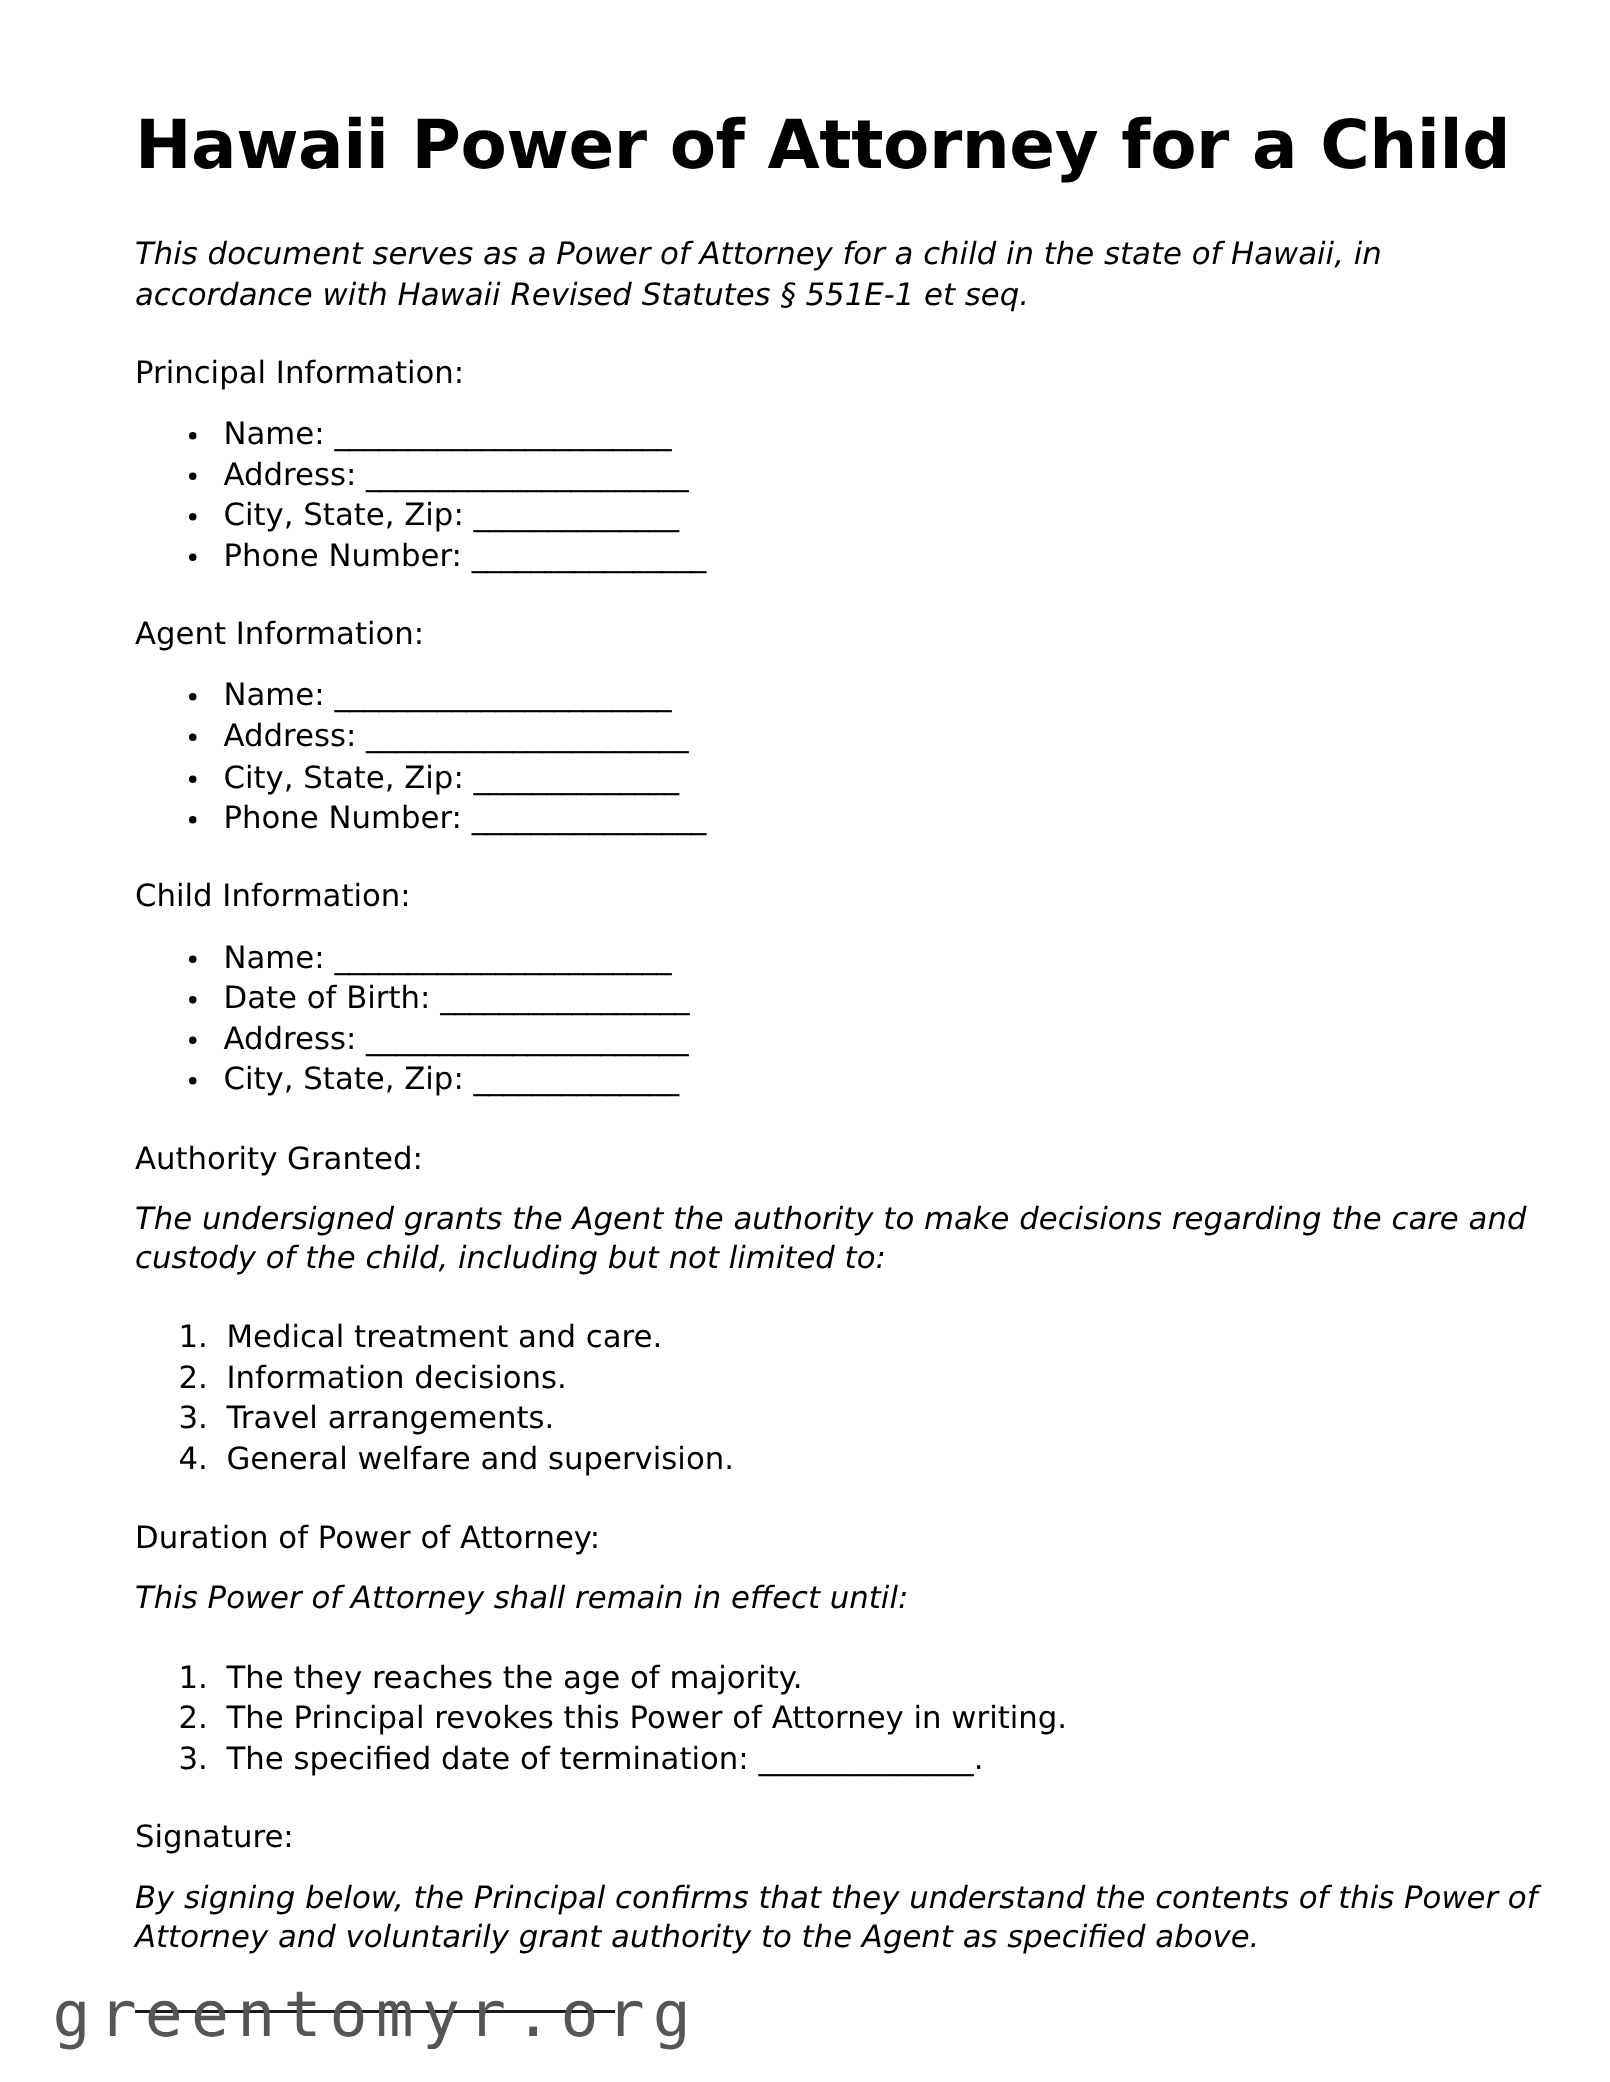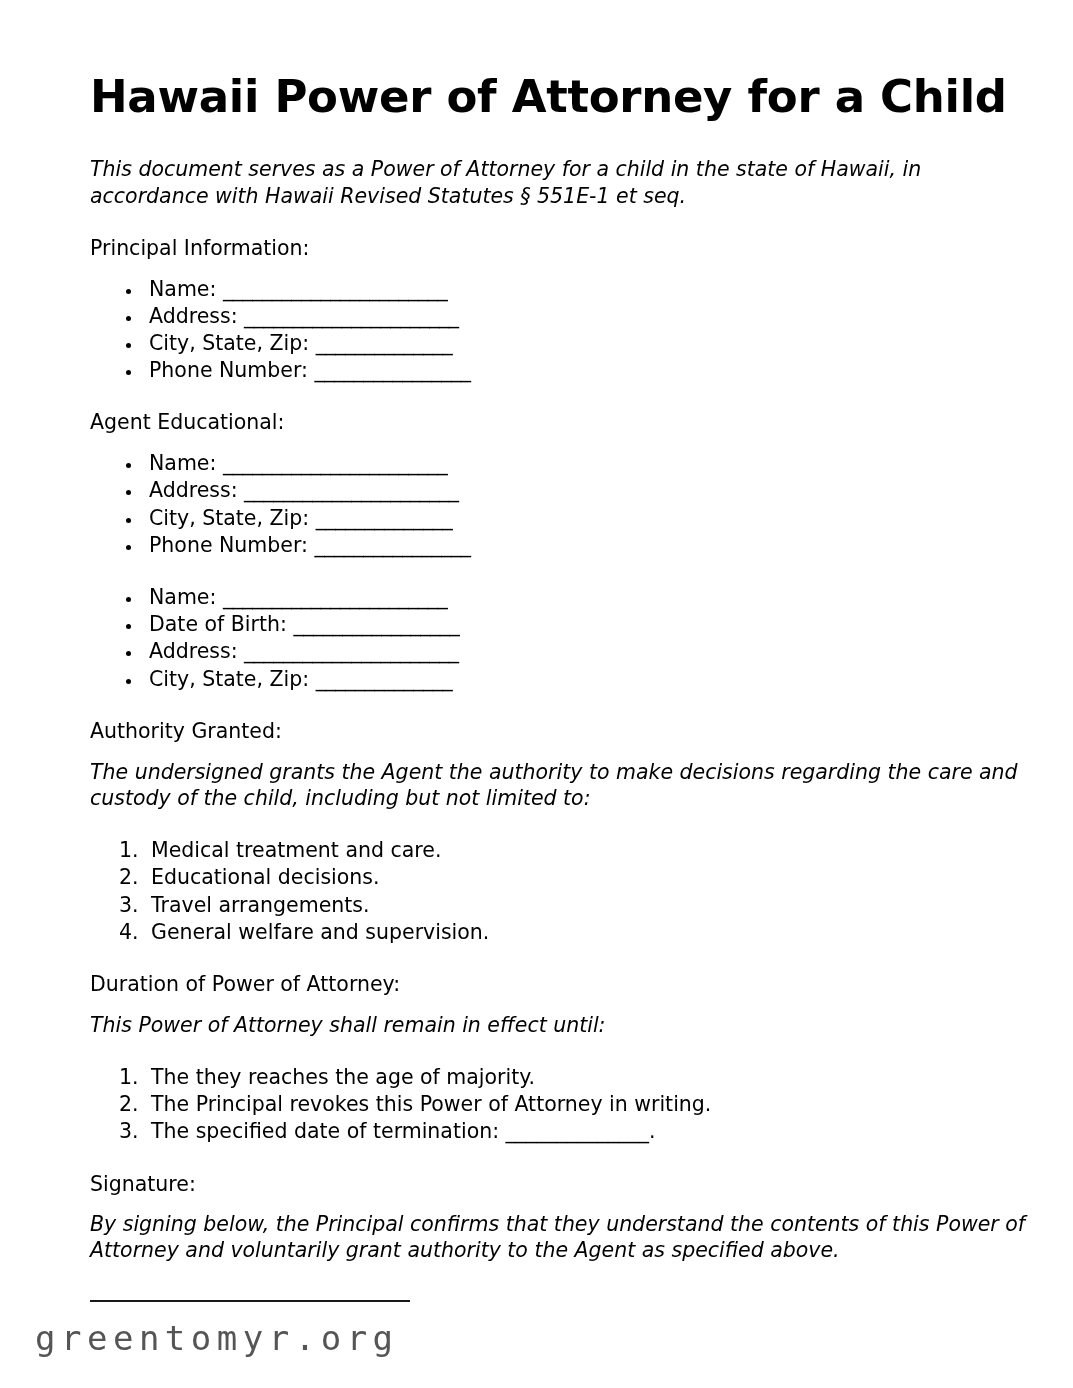--- a/index.html
+++ b/index.html
@@ -93,21 +93,21 @@
     height: 0;
     border-top: 2px solid #1a1a1a;
     margin: 36px 0 0 0;
   }
 
   .watermark {
     position: absolute;
     left: 35px;
     top: 1318px;
     font-family: "DejaVu Sans Mono", monospace;
-    font-size: 34px;
+    font-size: 42px;
     letter-spacing: 5.5px;
     color: #555555;
     white-space: nowrap;
   }
 </style>
 </head>
 <body>
 
 <div class="page">
 
@@ -128,40 +128,41 @@
     <li>
       <span>City, State, Zip:</span>
       <span class="blank">______________</span>
     </li>
     <li>
       <span>Phone Number:</span>
       <span class="blank">________________</span>
     </li>
   </ul>
 
-  <h2 class="section-heading">Agent Educational:</h2>
+  <h2 class="section-heading">Agent Information:</h2>
   <ul class="field-list">
     <li>
       <span>Name:</span>
       <span class="blank">_______________________</span>
     </li>
     <li>
       <span>Address:</span>
       <span class="blank">______________________</span>
     </li>
     <li>
       <span>City, State, Zip:</span>
       <span class="blank">______________</span>
     </li>
     <li>
       <span>Phone Number:</span>
       <span class="blank">________________</span>
     </li>
   </ul>
 
+  <h2 class="section-heading">Child Information:</h2>
   <ul class="field-list">
     <li>
       <span>Name:</span>
       <span class="blank">_______________________</span>
     </li>
     <li>
       <span>Date of Birth:</span>
       <span class="blank">_________________</span>
     </li>
     <li>
@@ -171,21 +172,21 @@
     <li>
       <span>City, State, Zip:</span>
       <span class="blank">______________</span>
     </li>
   </ul>
 
   <h2 class="section-heading">Authority Granted:</h2>
   <p class="para">The undersigned grants the Agent the authority to make decisions regarding the care and custody of the child, including but not limited to:</p>
   <ol class="num-list">
     <li>Medical treatment and care.</li>
-    <li>Educational decisions.</li>
+    <li>Information decisions.</li>
     <li>Travel arrangements.</li>
     <li>General welfare and supervision.</li>
   </ol>
 
   <h2 class="section-heading">Duration of Power of Attorney:</h2>
   <p class="para">This Power of Attorney shall remain in effect until:</p>
   <ol class="num-list">
     <li>The they reaches the age of majority.</li>
     <li>The Principal revokes this Power of Attorney in writing.</li>
     <li>The specified date of termination: ______________.</li>

